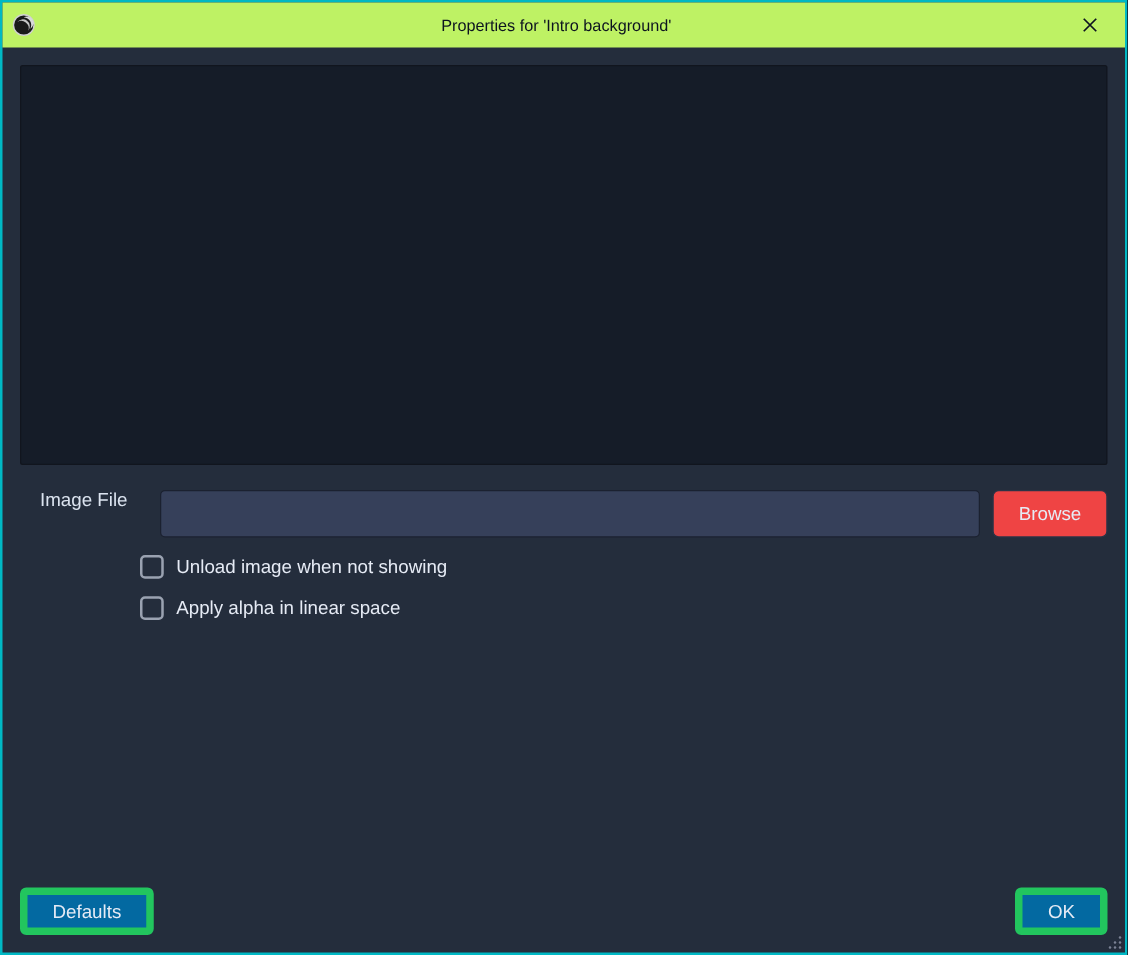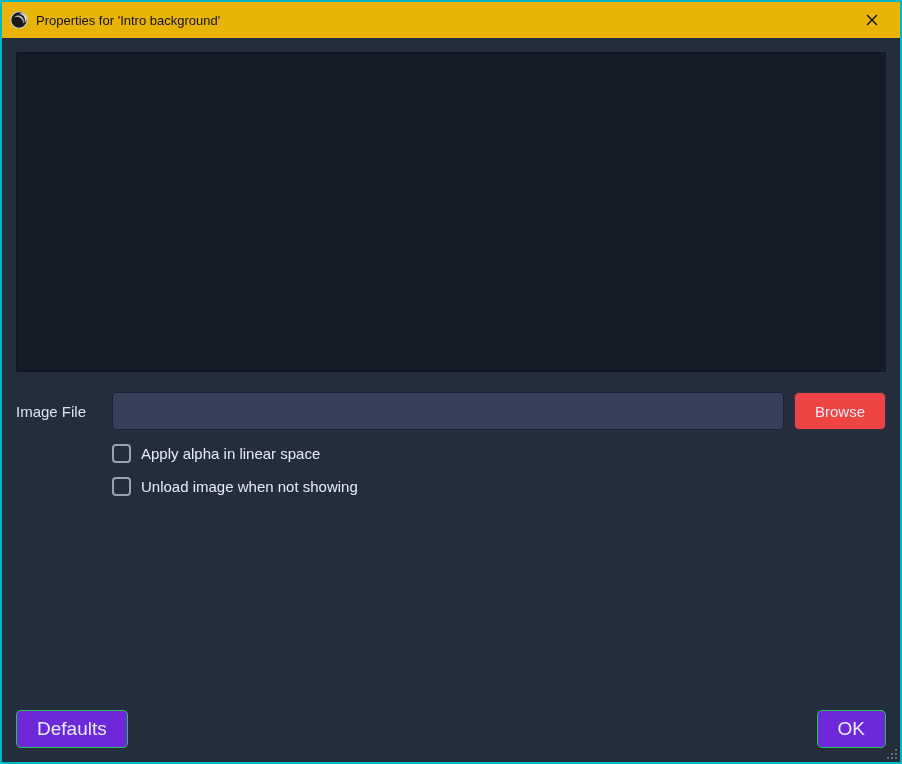--- a/index.html
+++ b/index.html
@@ -6,25 +6,26 @@
   html, body { width: 902px; height: 764px; font-family: "Segoe UI", Arial, sans-serif; background: #000; }
   .window {
     width: 902px; height: 764px;
     background: #242d3c;
     border: 2px solid #00b8c4;
     position: relative;
     display: flex; flex-direction: column;
   }
   .titlebar {
     height: 36px;
-    background: #eab308;
+    background: #bef264;
     display: flex; align-items: center;
     padding: 0 10px 0 8px;
     color: #0d1420;
     font-size: 13px;
+    text-align: center;
   }
   .titlebar .app-icon {
     width: 18px; height: 18px; margin-right: 8px;
     display: inline-flex; align-items: center; justify-content: center;
   }
   .titlebar .title { flex: 1; }
   .titlebar .close {
     width: 36px; height: 36px;
     display: flex; align-items: center; justify-content: center;
     cursor: pointer;
@@ -38,22 +39,23 @@
   }
   .preview {
     height: 320px;
     background: #151c28;
     border: 1px solid #11151e;
     border-radius: 2px;
     margin-bottom: 20px;
   }
   .form { flex: 1; position: relative; }
   .row {
-    display: flex; align-items: center;
+    display: flex; align-items: flex-start;
     margin-bottom: 14px;
+    margin-left: 16px;
   }
   .row .label {
     width: 96px;
     color: #dbe3ef; font-size: 15px;
     text-align: left;
     padding-right: 8px;
   }
   .row .input {
     flex: 1;
     height: 38px;
@@ -86,23 +88,23 @@
   }
   .footer {
     height: 56px;
     display: flex; align-items: center;
     padding: 0 14px 10px 14px;
     gap: 8px;
   }
   .footer .spacer { flex: 1; }
   .btn {
     height: 38px; padding: 0 20px;
-    background: #6d28d9;
-    color: #e6ebf5; font-size: 19px;
-    border: 1px solid #22c55e;
+    background: #0369a1;
+    color: #e6ebf5; font-size: 15px;
+    border: 6px solid #22c55e;
     border-radius: 5px;
     cursor: pointer;
   }
   .resize-grip {
     position: absolute; right: 2px; bottom: 2px;
     width: 14px; height: 14px;
     color: #6b7385; font-size: 11px;
     display: flex; align-items: flex-end; justify-content: flex-end;
     pointer-events: none;
   }
@@ -135,26 +137,26 @@
     <div class="form">
 
       <div class="row">
         <div class="label">Image File</div>
         <input class="input" type="text" value="" style="">
         <button class="browse">Browse</button>
       </div>
 
       <div class="checkrow">
         <div class="checkbox"></div>
-        <span>Apply alpha in linear space</span>
+        <span>Unload image when not showing</span>
       </div>
 
       <div class="checkrow">
         <div class="checkbox"></div>
-        <span>Unload image when not showing</span>
+        <span>Apply alpha in linear space</span>
       </div>
 
     </div>
 
   </div>
 
   <div class="footer">
     <button class="btn">Defaults</button>
     <div class="spacer"></div>
     <button class="btn">OK</button>

